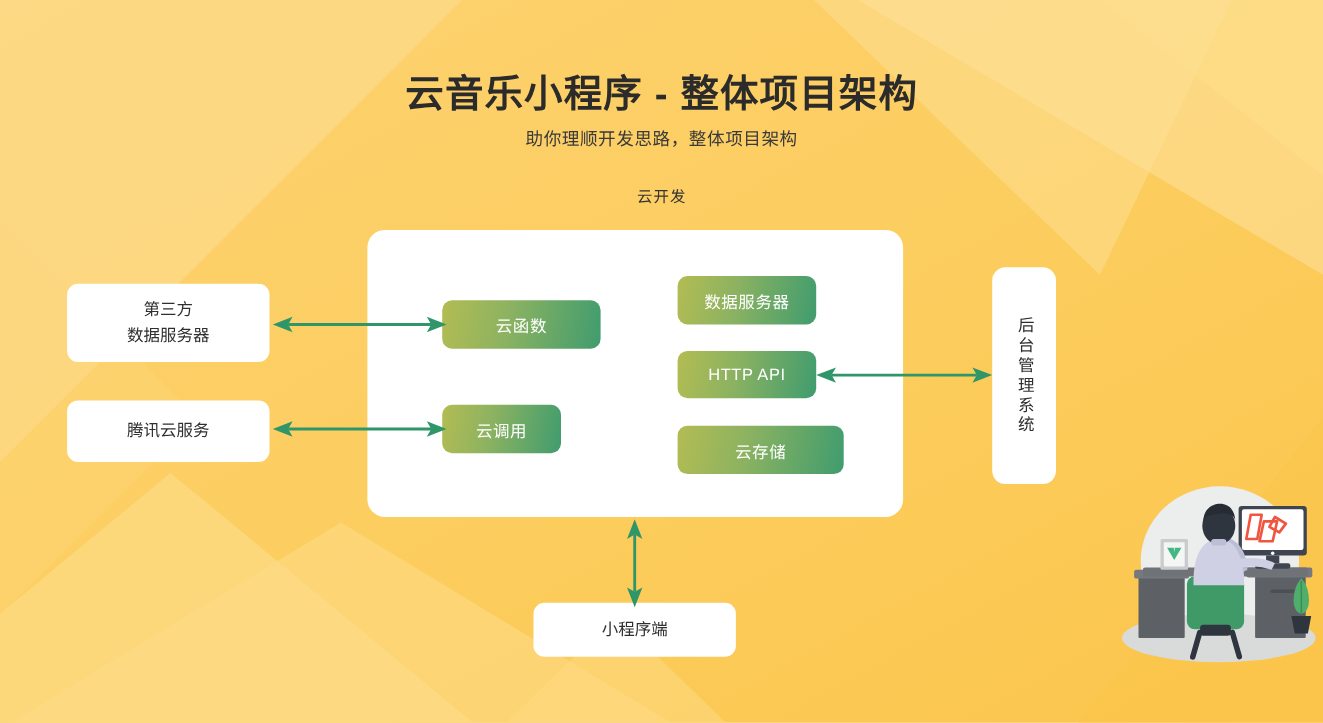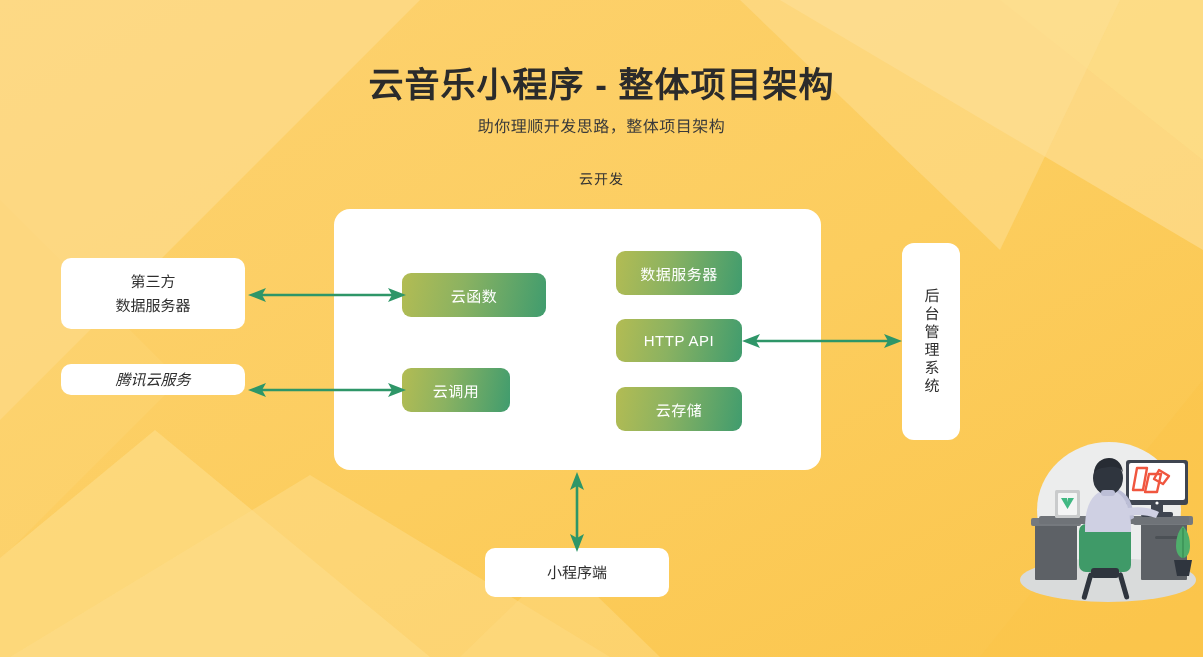--- a/index.html
+++ b/index.html
@@ -72,21 +72,21 @@
     border-radius: 10px;
     display: flex;
     align-items: center;
     justify-content: center;
     text-align: center;
     color: #2f2f2f;
     font-size: 15px;
     line-height: 1.55;
   }
   .wbox-3rd      { left: 61px;  top: 258px; width: 184px; height: 71px; }
-  .wbox-tencent  { left: 61px;  top: 364px; width: 184px; height: 31px; font-style: italic; }
+  .wbox-tencent  { left: 61px;  top: 364px; width: 184px; height: 56px; }
   .wbox-mini     { left: 485px; top: 548px; width: 184px; height: 49px; }
 
   .wbox-admin {
     position: absolute;
     left: 902px; top: 243px;
     width: 58px; height: 197px;
     background: #ffffff;
     border-radius: 12px;
     display: flex;
     align-items: center;
@@ -107,21 +107,21 @@
     align-items: center;
     justify-content: center;
     color: #ffffff;
     font-size: 15px;
     letter-spacing: 0.5px;
   }
   .gbox-func   { left: 402px; top: 273px; width: 144px; height: 44px; }
   .gbox-call   { left: 402px; top: 368px; width: 108px; height: 44px; }
   .gbox-db     { left: 616px; top: 251px; width: 126px; height: 44px; }
   .gbox-http   { left: 616px; top: 319px; width: 126px; height: 43px; }
-  .gbox-store  { left: 616px; top: 387px; width: 126px; height: 44px; }
+  .gbox-store  { left: 616px; top: 387px; width: 151px; height: 44px; }
 
   
   .arrow { position: absolute; pointer-events: none; }
   .arrow-3rd   { left: 248px; top: 282px; width: 158px; height: 26px; }
   .arrow-ten   { left: 248px; top: 377px; width: 158px; height: 26px; }
   .arrow-http  { left: 742px; top: 328px; width: 160px; height: 26px; }
   .arrow-mini  { left: 564px; top: 472px; width: 26px; height: 80px; }
 
   
   .illustration {

